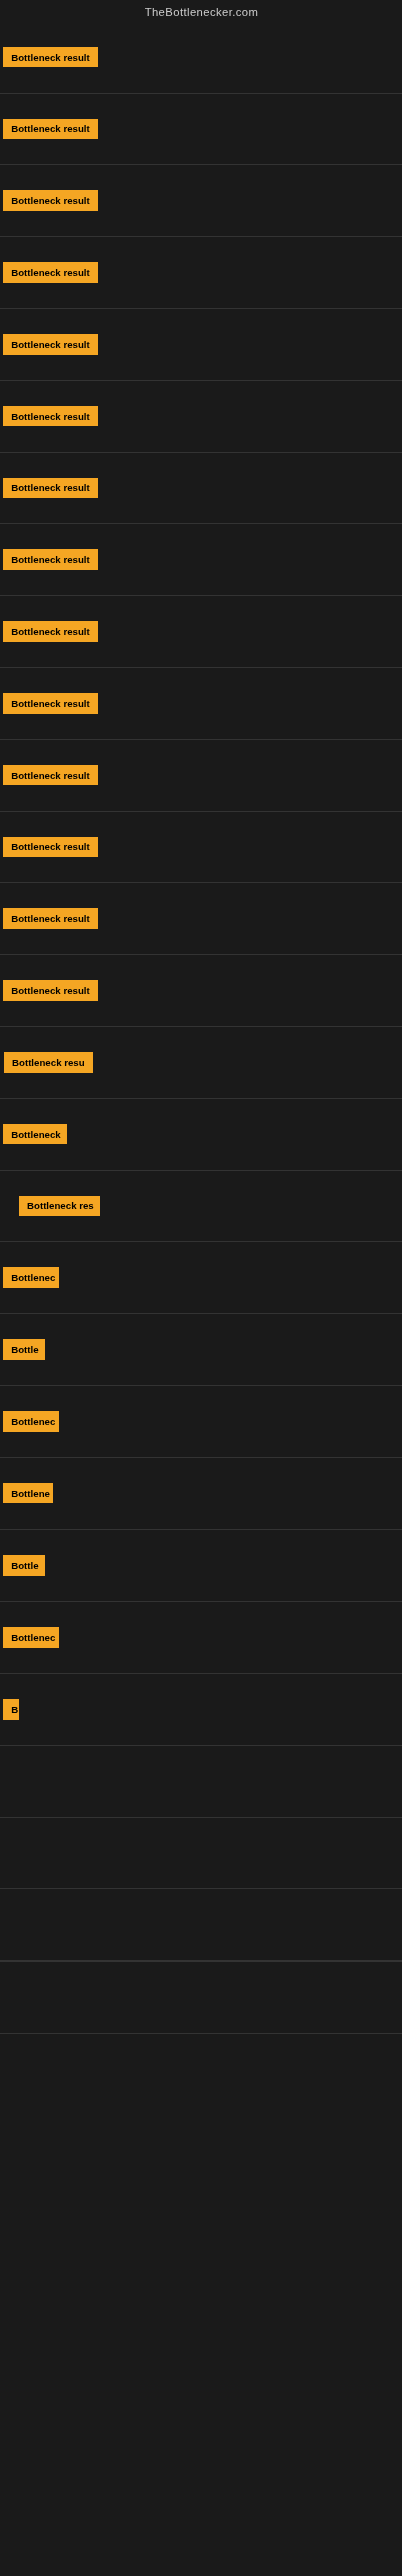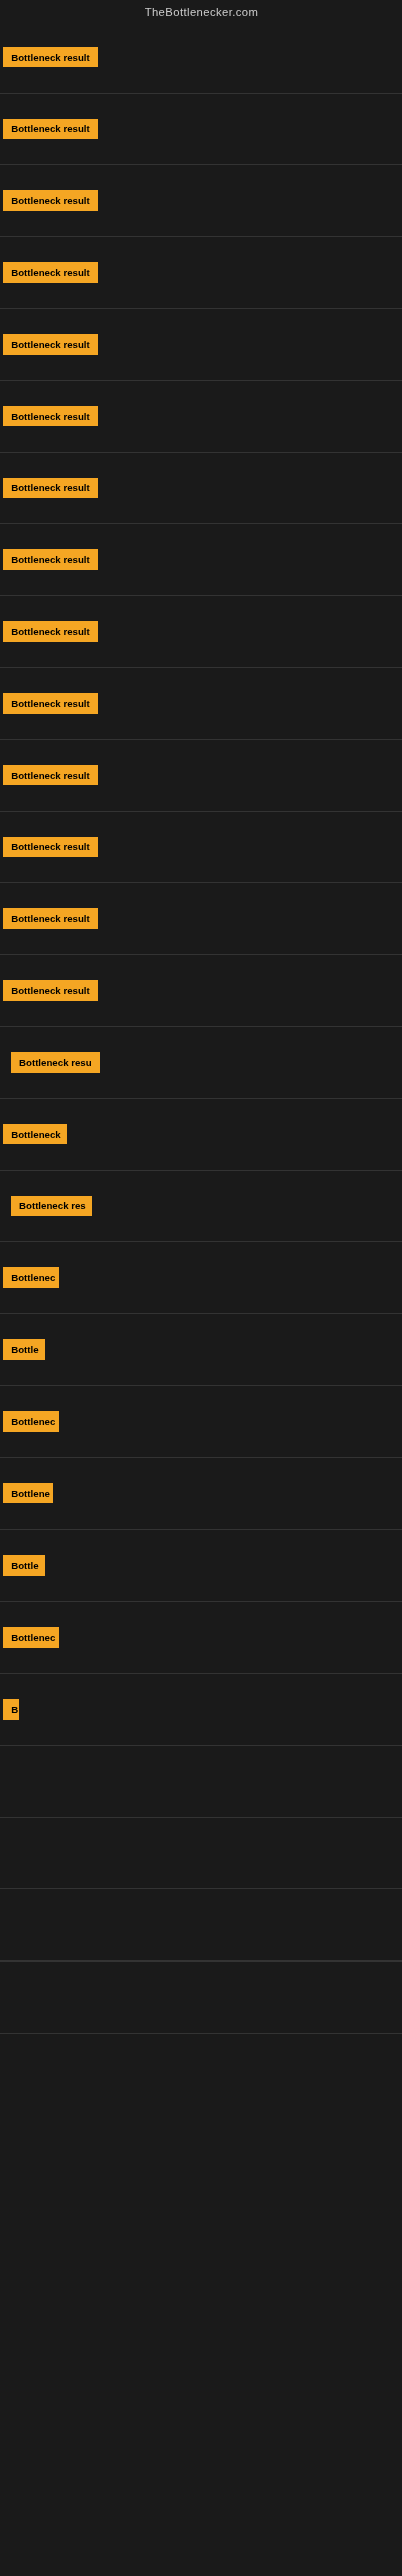--- a/index.html
+++ b/index.html
@@ -100,29 +100,29 @@
     </div>
     <div class="divider"></div>
     <div class="bottleneck-item" style="height: 71px; display: flex; align-items: center; padding-left: 3.2px;">
       <div class="bottleneck-badge" style="max-width: 105px;">Bottleneck result</div>
     </div>
     <div class="divider"></div>
     <div class="bottleneck-item" style="height: 71px; display: flex; align-items: center; padding-left: 3.2px;">
       <div class="bottleneck-badge" style="max-width: 97px;">Bottleneck result</div>
     </div>
     <div class="divider"></div>
-    <div class="bottleneck-item" style="height: 71px; display: flex; align-items: center; padding-left: 11px;">
+    <div class="bottleneck-item" style="height: 71px; display: flex; align-items: center; padding-left: 4px;">
       <div class="bottleneck-badge" style="max-width: 89px;">Bottleneck resu</div>
     </div>
     <div class="divider"></div>
     <div class="bottleneck-item" style="height: 71px; display: flex; align-items: center; padding-left: 3.2px;">
       <div class="bottleneck-badge" style="max-width: 64px;">Bottleneck</div>
     </div>
     <div class="divider"></div>
-    <div class="bottleneck-item" style="height: 71px; display: flex; align-items: center; padding-left: 11px; text-align: right;">
+    <div class="bottleneck-item" style="height: 71px; display: flex; align-items: center; padding-left: 19px; text-align: right;">
       <div class="bottleneck-badge" style="max-width: 81px;">Bottleneck res</div>
     </div>
     <div class="divider"></div>
     <div class="bottleneck-item" style="height: 71px; display: flex; align-items: center; padding-left: 3.2px;">
       <div class="bottleneck-badge" style="max-width: 56px;">Bottlenec</div>
     </div>
     <div class="divider"></div>
     <div class="bottleneck-item" style="height: 71px; display: flex; align-items: center; padding-left: 3.2px;">
       <div class="bottleneck-badge" style="max-width: 42px;">Bottle</div>
     </div>

